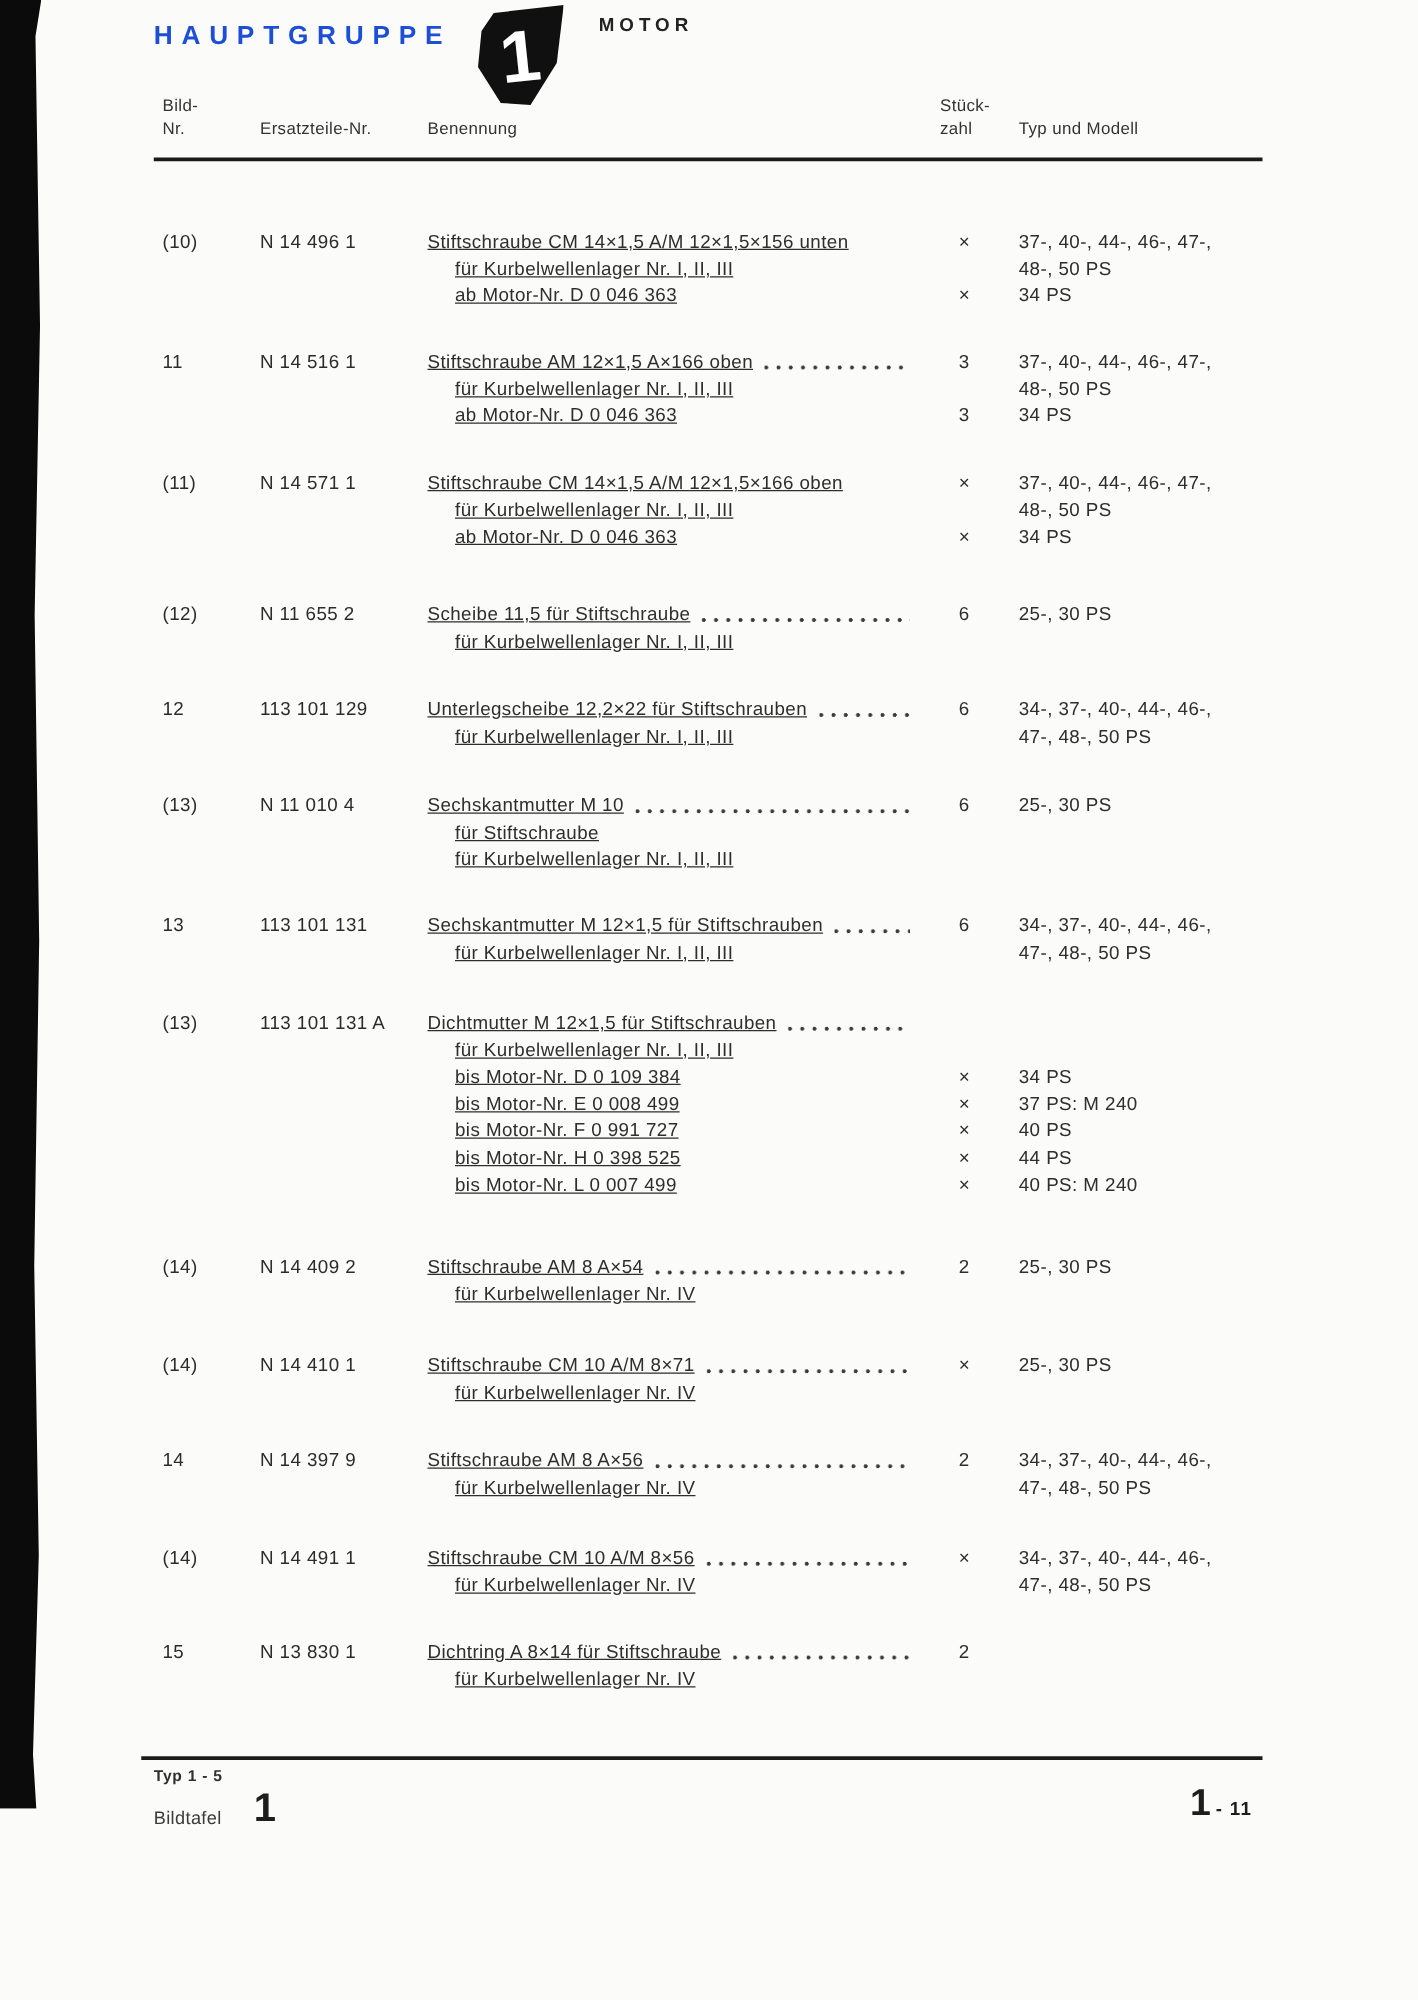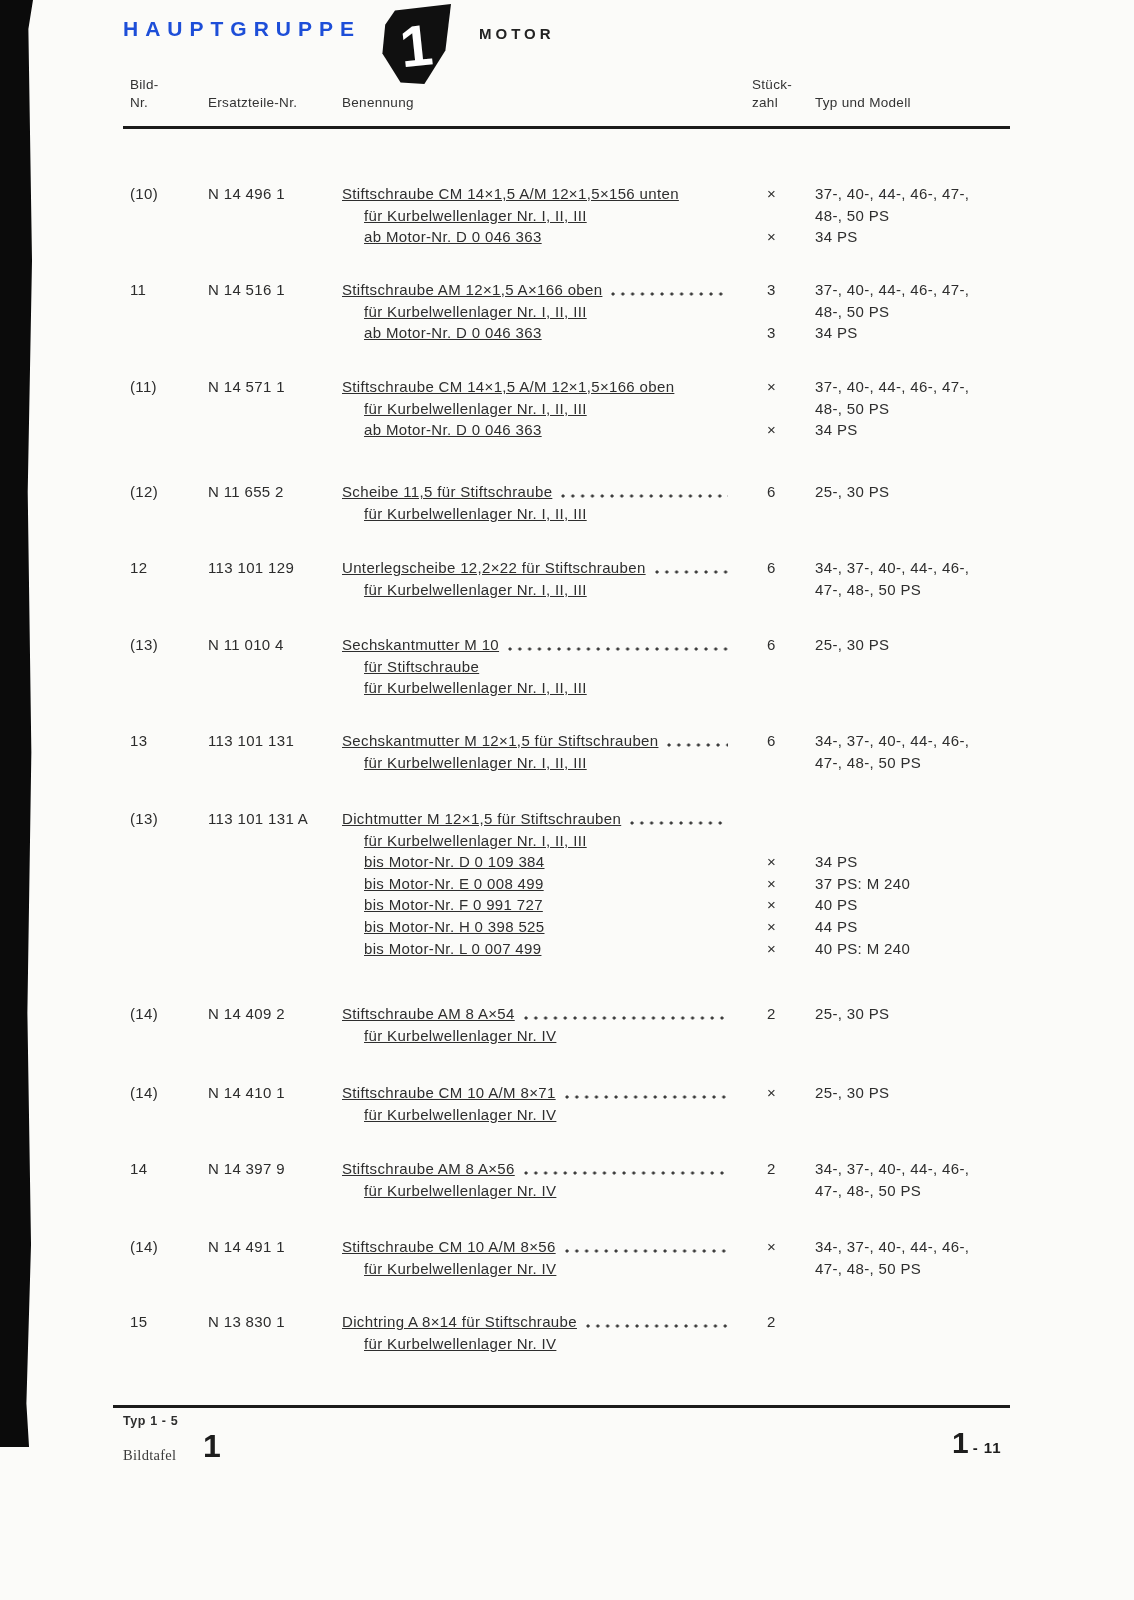--- a/index.html
+++ b/index.html
@@ -12,21 +12,21 @@
     position:absolute;left:0;top:0;width:33px;height:1447px;background:#0b0b0b;
     clip-path:polygon(0 0,100% 0,86% 2%,97% 18%,84% 34%,95% 52%,83% 70%,94% 86%,80% 97%,88% 100%,0 100%);
   }
   
   .header-title{position:absolute;left:123px;top:17px;font-size:21px;font-weight:700;letter-spacing:7px;color:#1d4ed8;white-space:nowrap;}
   .badge{position:absolute;left:381px;top:4px;width:70px;height:80px;}
   .badge .shape{position:absolute;left:0;top:0;width:100%;height:100%;background:#101010;
     clip-path:polygon(20% 8%,100% 0,92% 58%,62% 100%,28% 98%,2% 62%,6% 26%);}
   .badge .num{position:absolute;left:0;top:0;width:100%;height:100%;text-align:center;
     font-size:58px;line-height:84px;font-weight:700;color:#ffffff;transform:rotate(-6deg);}
-  .section-title{position:absolute;left:479px;top:25px;font-size:15px;font-weight:700;letter-spacing:4px;color:#232323;white-space:nowrap;}
+  .section-title{position:absolute;left:479px;top:12px;font-size:15px;font-weight:700;letter-spacing:4px;color:#232323;white-space:nowrap;}
   
   .colhead{position:absolute;font-size:13.5px;line-height:17.5px;letter-spacing:0.3px;white-space:pre;color:#333;}
   .ch-bild{left:130px;top:76px;}
   .ch-part{left:208px;top:94px;}
   .ch-name{left:342px;top:94px;}
   .ch-qty{left:752px;top:76px;}
   .ch-typ{left:815px;top:94px;}
   .rule{position:absolute;background:#1b1b1b;}
   .rule-top{left:123px;top:126px;width:887px;height:3px;}
   .rule-bottom{left:113px;top:1405px;width:897px;height:3px;}
@@ -43,21 +43,21 @@
   .col-name .line .txt{white-space:pre;text-decoration:underline;}
   .col-name .line.indent{padding-left:22px;}
   .col-bild,.col-part{font-size:15px;line-height:21.6px;letter-spacing:0.35px;white-space:pre;color:#2c2c2c;}
   .leader{
     flex:1;min-width:10px;align-self:flex-end;height:6px;margin:0 12px 4px 9px;
     background-image:radial-gradient(circle at 2px 3px,#3a3a3a 1.35px,rgba(0,0,0,0) 1.8px);
     background-size:9.8px 6px;background-repeat:repeat-x;
   }
   
   .footer-typ{position:absolute;left:123px;top:1414px;font-size:12.5px;font-weight:700;letter-spacing:0.6px;white-space:pre;}
-  .footer-bildtafel{position:absolute;left:123px;top:1447px;font-size:14.5px;letter-spacing:0.3px;color:#3a3a3a;font-family:Liberation Serif, serif;}
+  .footer-bildtafel{position:absolute;left:123px;top:1447px;font-size:14.5px;letter-spacing:0.3px;color:#3a3a3a;}
   .footer-bild-num{position:absolute;left:203px;top:1428px;font-size:32px;font-weight:700;color:#1d1d1d;}
   .footer-page{position:absolute;left:952px;top:1426px;display:flex;align-items:baseline;gap:4px;color:#1d1d1d;}
   .footer-page .major{font-size:30px;font-weight:700;}
   .footer-page .minor{font-size:15px;font-weight:700;letter-spacing:1px;}
 </style>
 </head>
 <body>
 
 <div class="page">
   <div class="gutter-bar"></div>

